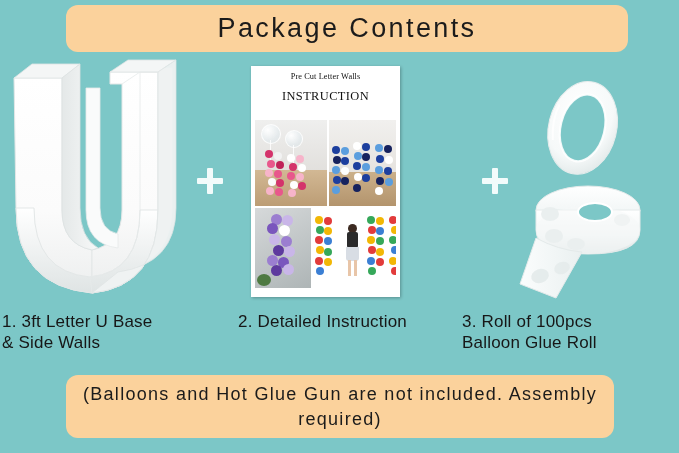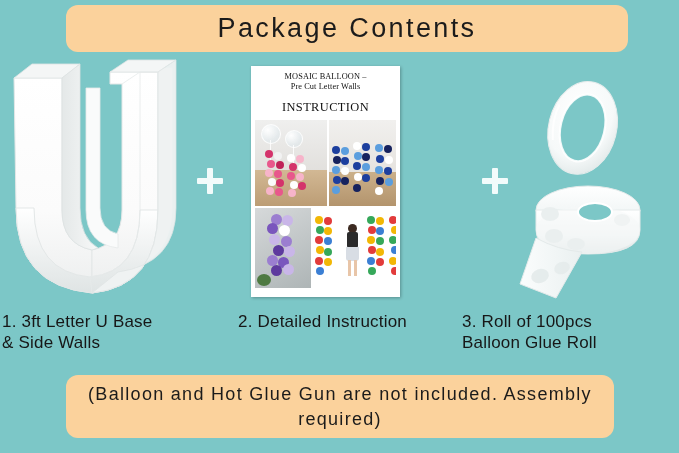--- a/index.html
+++ b/index.html
@@ -231,21 +231,20 @@
   <div class="caption" id="caption-1">
     <div>1. 3ft Letter U Base</div>
     <div>&amp; Side Walls</div>
   </div>
 
   <div class="plus" id="plus-1"></div>
 
   <div id="booklet">
     <div id="booklet-head">
       <div id="booklet-title">
-        <div>MOSAIC BALLOON –</div>
         <div>Pre Cut Letter Walls</div>
       </div>
       <div id="booklet-subtitle">INSTRUCTION</div>
     </div>
 
     <div id="booklet-photos">
 
       <div class="photo-row">
         <div class="photo ph-top-left">
 
@@ -442,16 +441,16 @@
       </g>
     </svg>
   </div>
 
   <div class="caption" id="caption-3">
     <div>3. Roll of 100pcs</div>
     <div>Balloon Glue Roll</div>
   </div>
 
   <div class="banner" id="footer-banner">
-    <div id="footer-note">(Balloon and Hot Glue Gun are not included. Assembly required)</div>
+    <div id="footer-note">(Balloons and Hot Glue Gun are not included. Assembly required)</div>
   </div>
 
 </div>
 
 </body></html>

